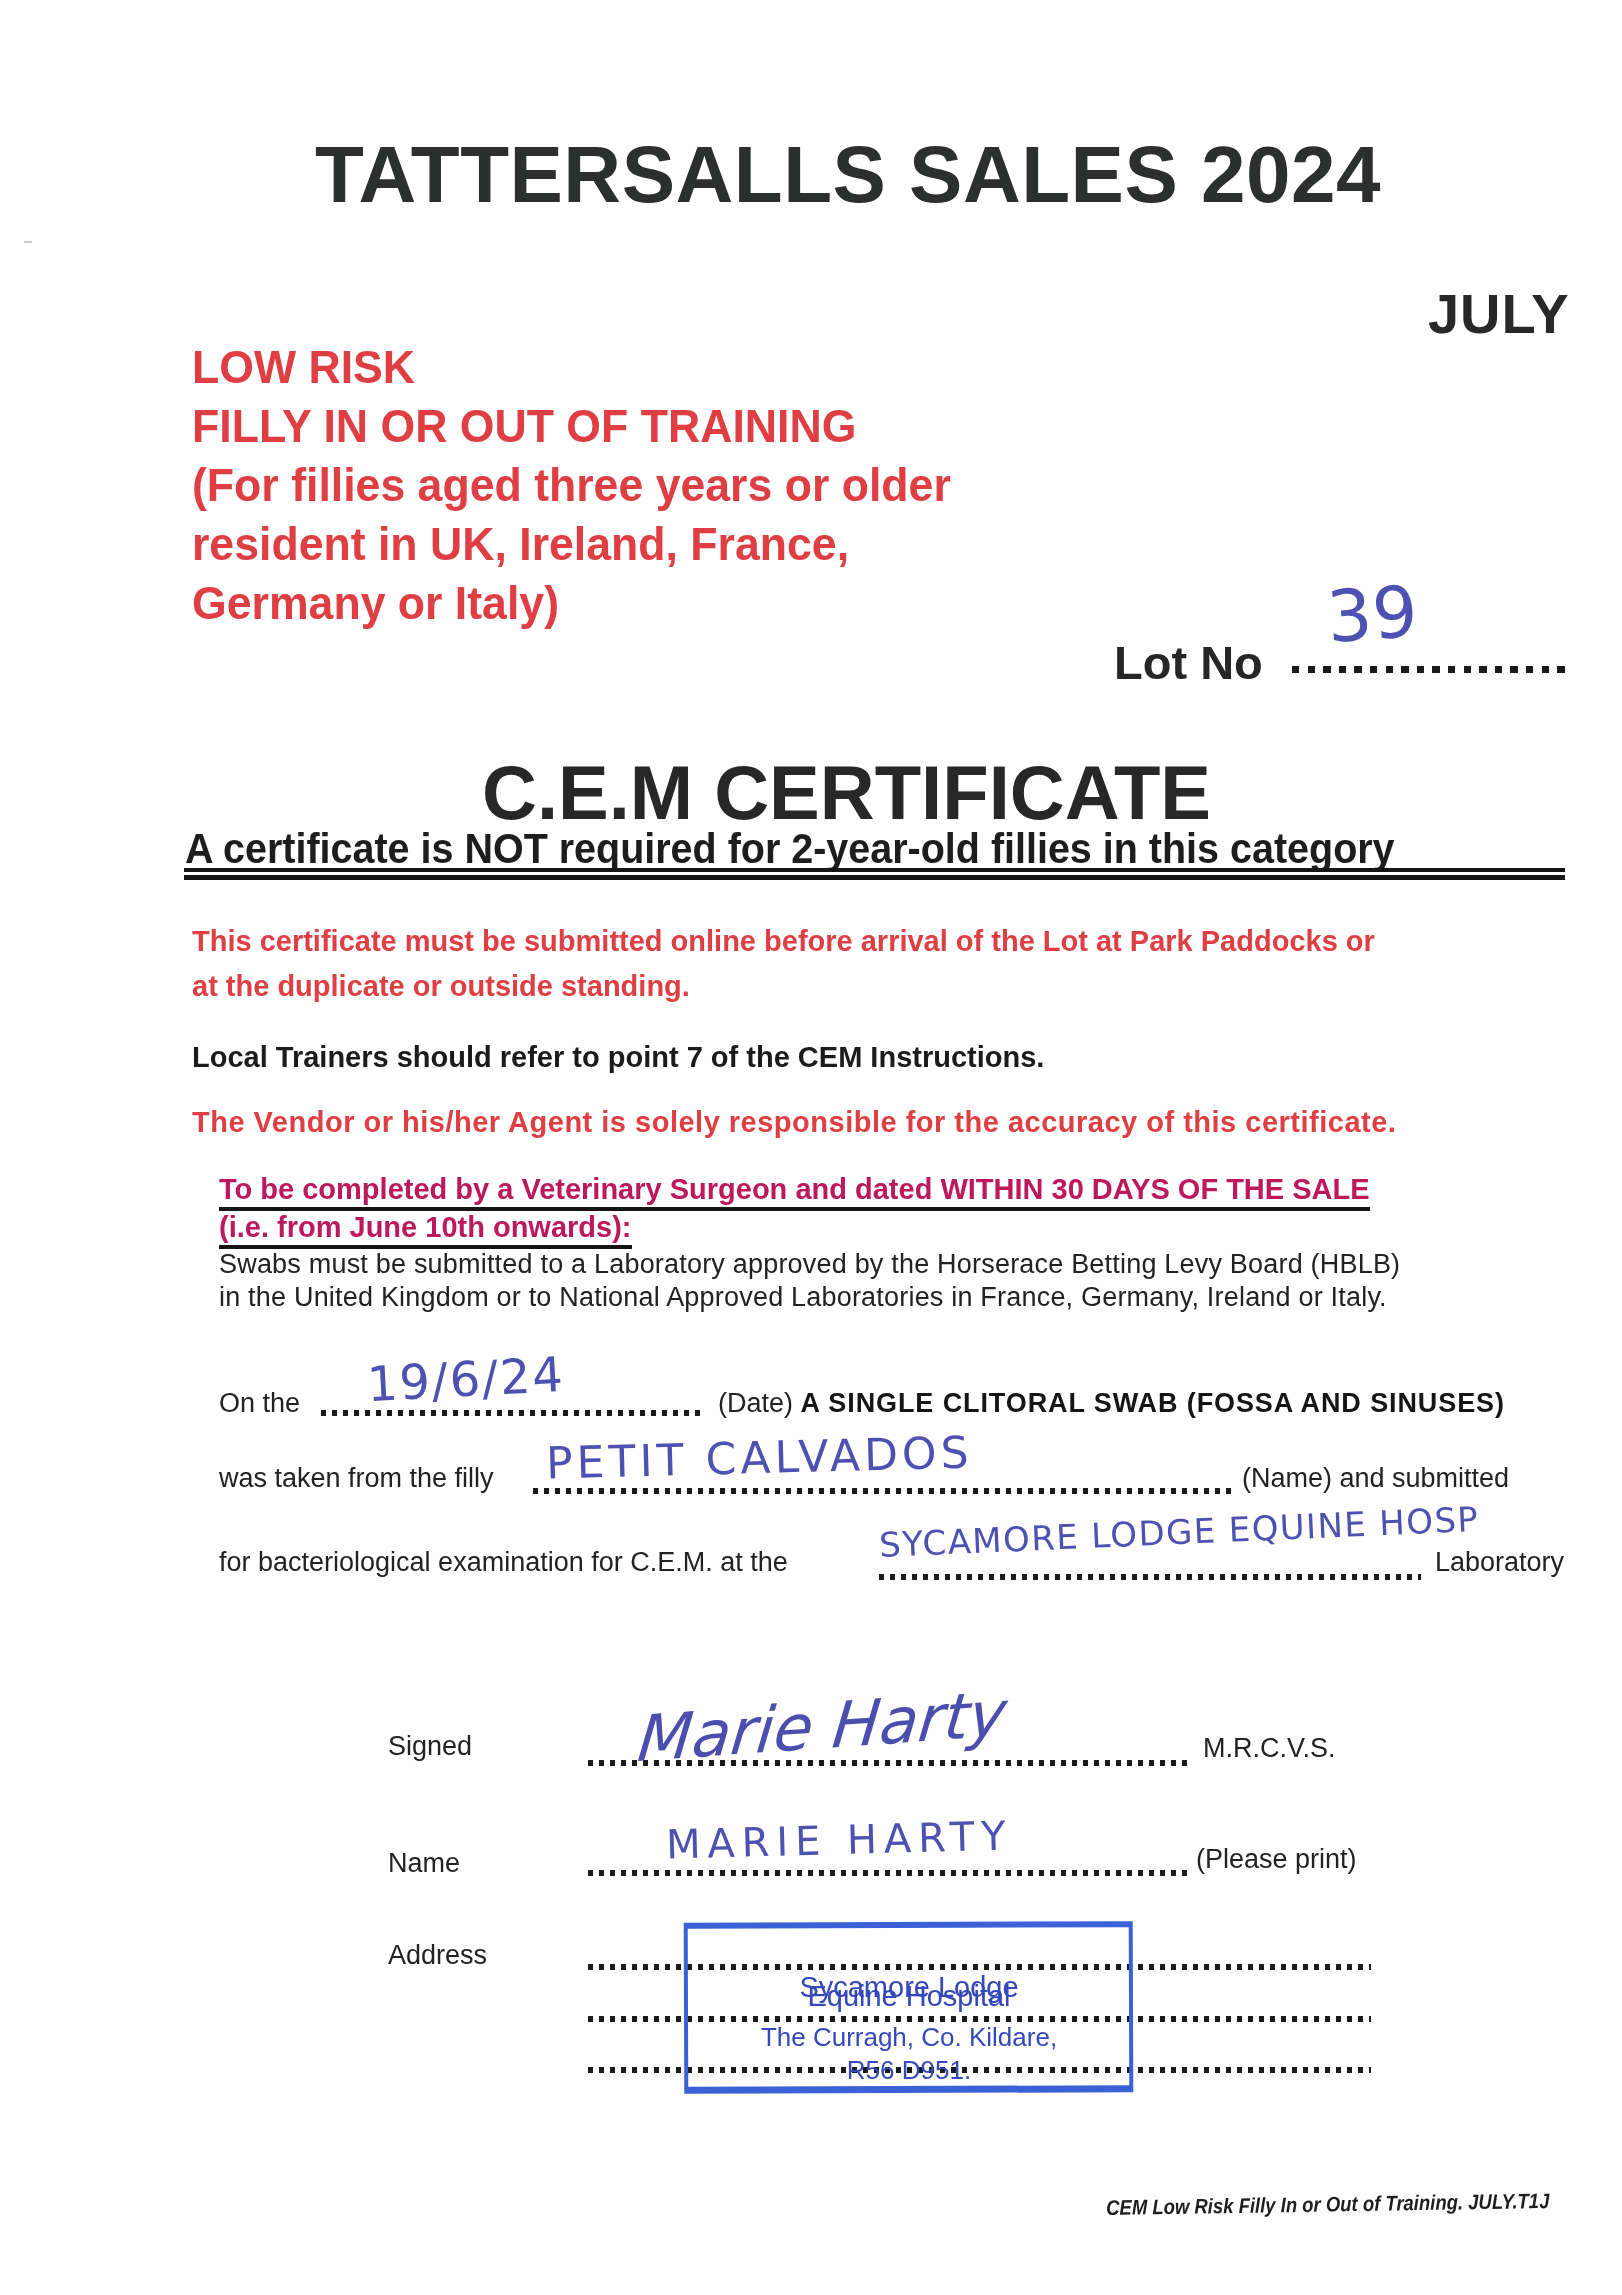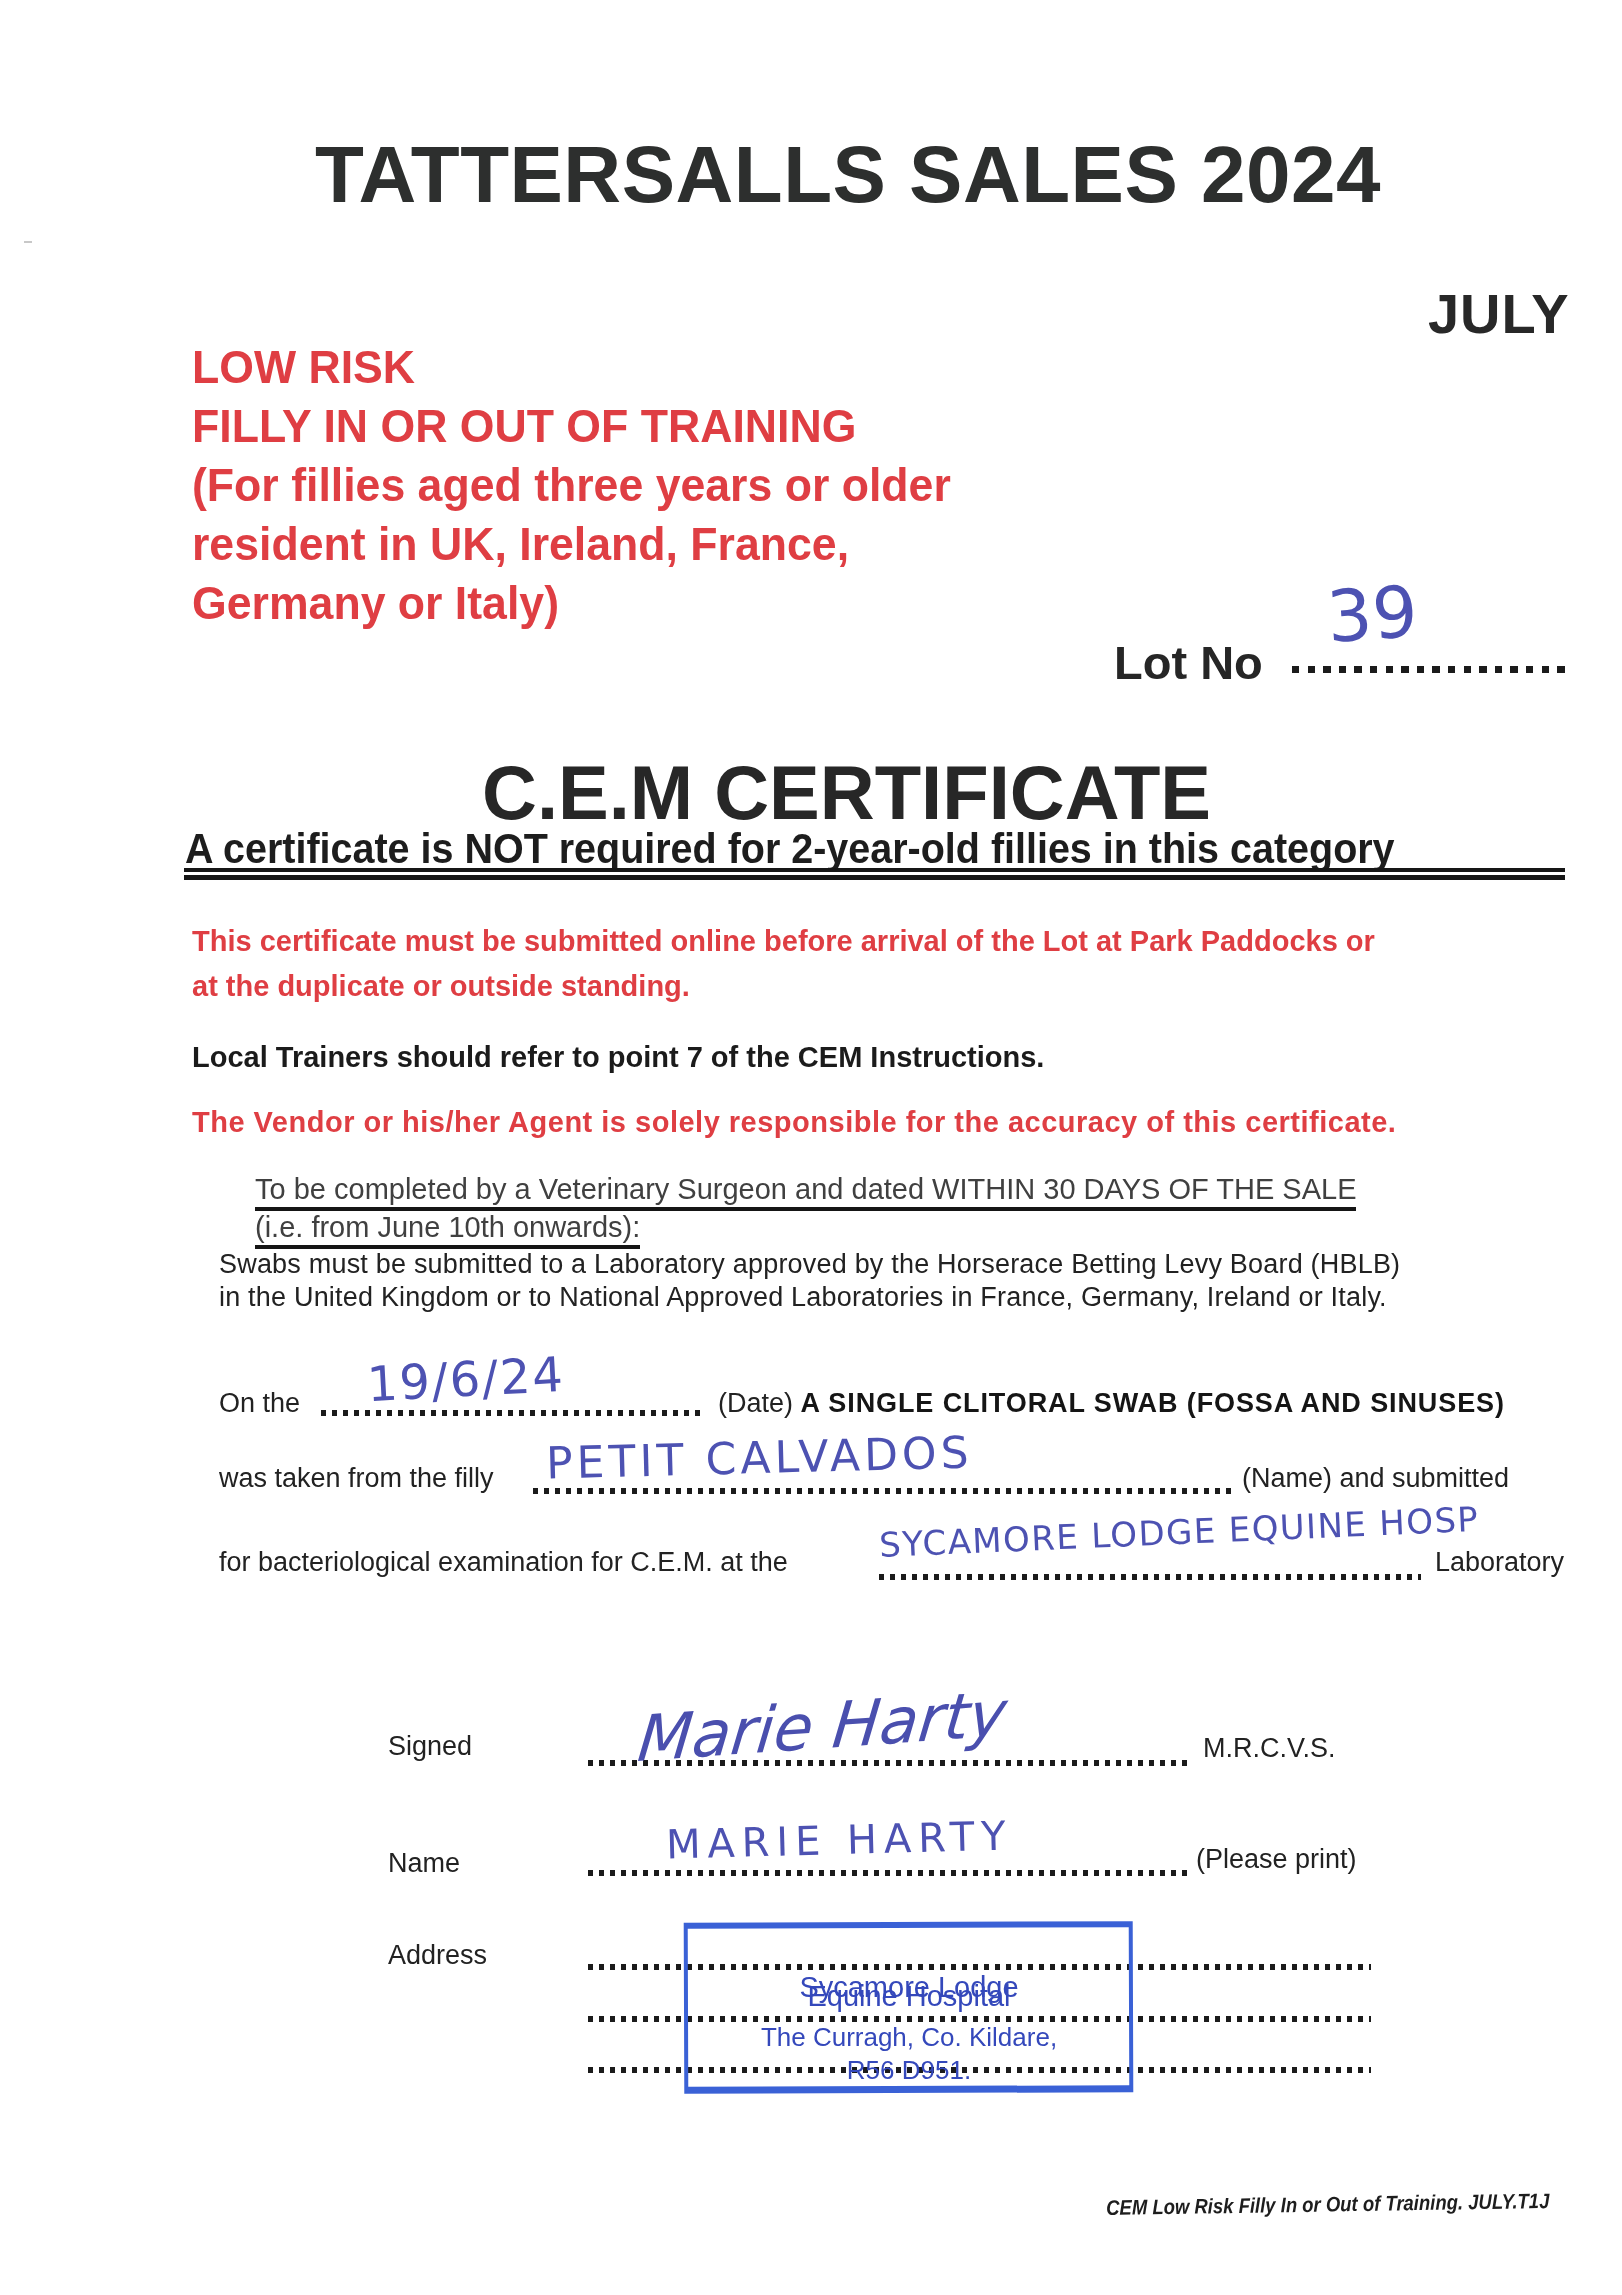--- a/index.html
+++ b/index.html
@@ -13,21 +13,21 @@
   .title{font-size:80px;font-weight:bold;color:#2d2f2e;letter-spacing:0.5px;}
   .july{font-size:56px;font-weight:bold;color:#282828;letter-spacing:0.9px;}
   .cat{font-size:46px;font-weight:bold;color:#df3e43;line-height:59px;transform:scaleX(0.97);transform-origin:left top;}
   .lotlabel{font-size:47px;font-weight:bold;color:#262626;}
   .cemhead{font-size:76px;font-weight:bold;color:#272727;}
   .subhead{font-size:42px;font-weight:bold;color:#1d1d1d;transform:scaleX(0.94);transform-origin:left top;}
   .bar{position:absolute;background:#161616;}
   .notice{font-size:29px;font-weight:bold;line-height:45px;}
   .body58{font-size:27px;color:#222;}
   .body58 .bold-run{font-weight:bold;letter-spacing:0.9px;color:#151515;}
-  .vet{font-size:29px;font-weight:normal;color:#404040;border-bottom:4.6px solid #151515;padding-bottom:2.8px;margin-left:36px;}
+  .vet{font-size:29px;font-weight:bold;color:#be185d;border-bottom:4.6px solid #151515;padding-bottom:2.8px;}
   .swabs{font-size:27px;line-height:33px;letter-spacing:0.2px;color:#222;}
   .results{font-size:27px;line-height:33px;color:#222;}
   .label58{font-size:27px;color:#222;}
   .dots{position:absolute;height:5.5px;background:repeating-linear-gradient(90deg,#1b1b1b 0 5px,transparent 5px 11px);}
   .dots-big{position:absolute;height:6.9px;background:repeating-linear-gradient(90deg,#1b1b1b 0 7.3px,transparent 7.3px 15.6px);}
   .hand{font-family:"DejaVu Sans",sans-serif;color:#4d52b2;}
   .script{font-family:"DejaVu Sans",sans-serif;color:#4a4fae;font-style:italic;}
   .stampbox{position:absolute;border:4.6px solid #3a61d6;border-top-width:6.9px;border-bottom-width:7.3px;transform:rotate(-0.2deg);}
   .stampline{position:absolute;left:684px;width:450px;text-align:center;color:#3448bb;font-family:"Liberation Sans",sans-serif;}
   .footer{font-size:21px;font-weight:bold;font-style:italic;color:#1d1d1d;transform:scaleX(0.88) rotate(-0.8deg);transform-origin:left top;}

